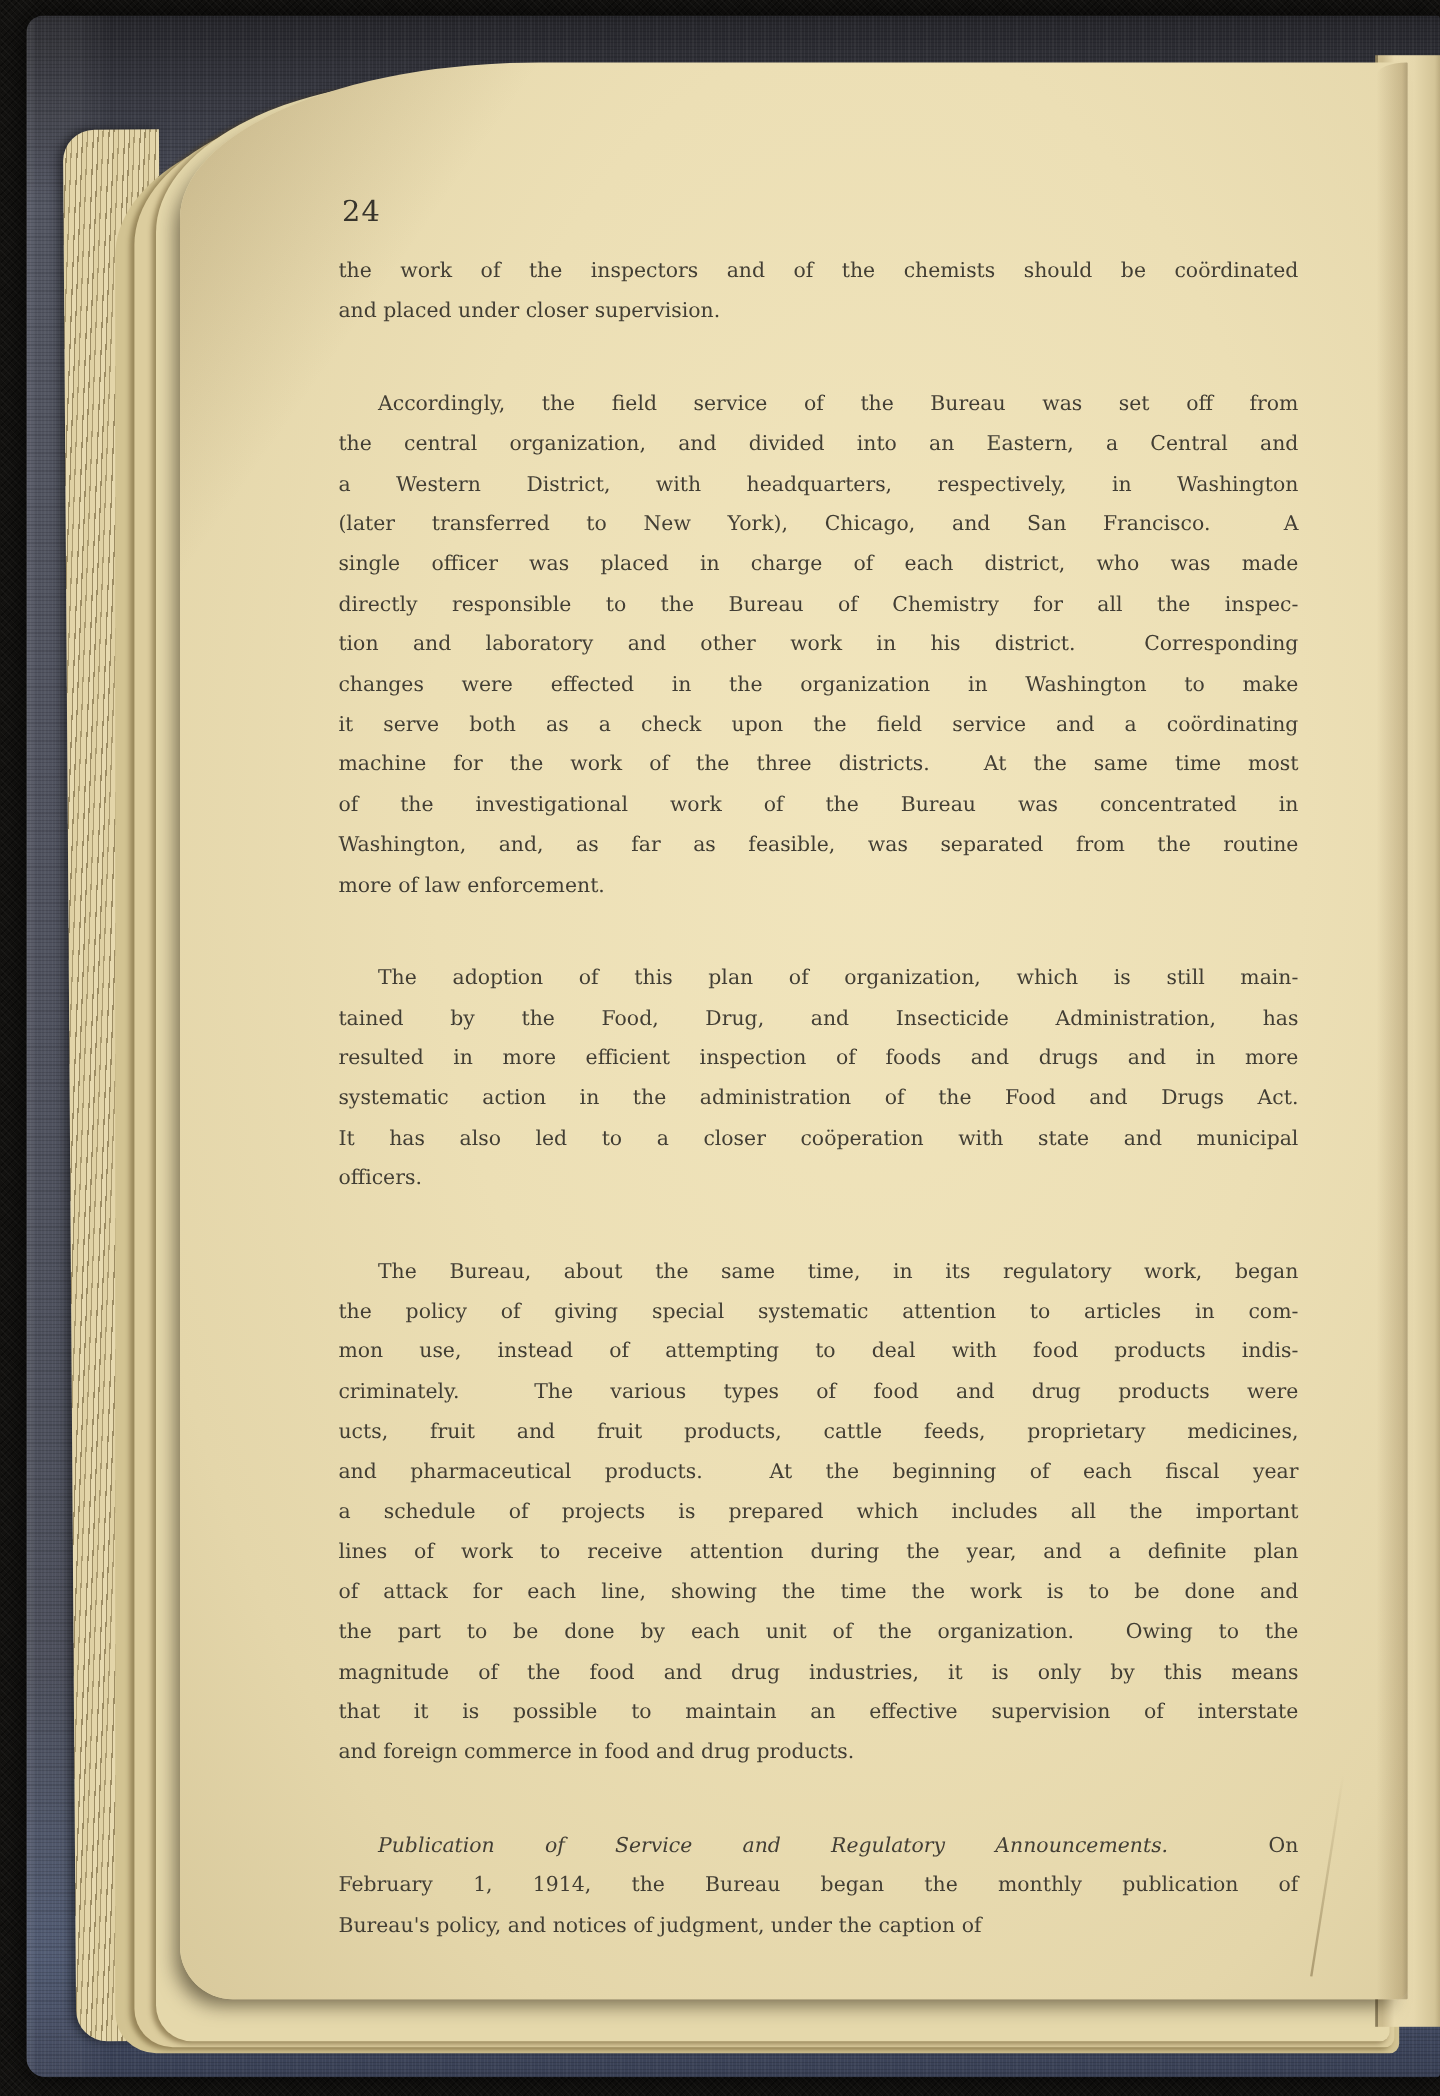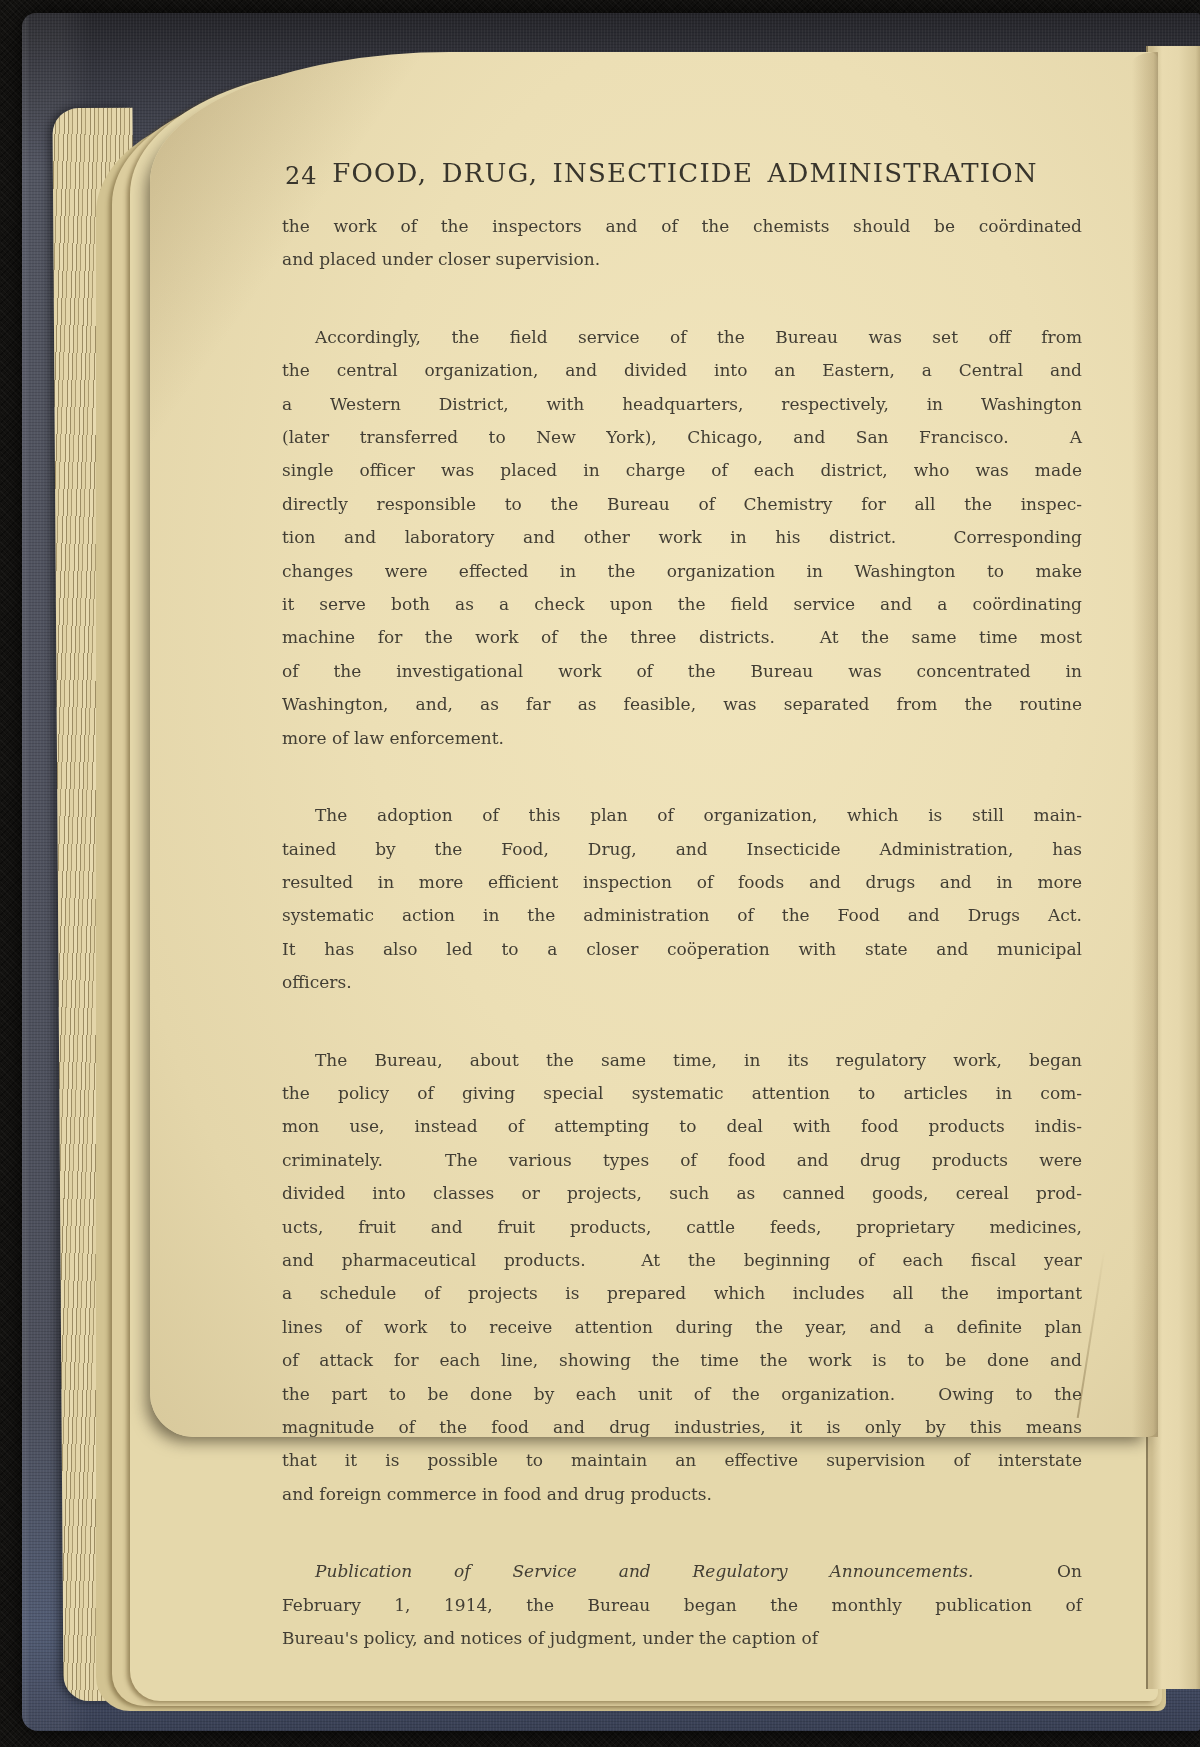--- a/index.html
+++ b/index.html
@@ -60,24 +60,25 @@
 
   
   .fore-edge{
     position:absolute;left:1146px;right:0;top:46px;bottom:58px;
     background:linear-gradient(90deg,
       #8d7f5c 0 2px, #cdbd90 2px 6px, #e9dbb0 16px, #e6d8ad 60%, #d3c497 92%, #bcac80 100%);
   }
 
   
   .page{
-    position:absolute;left:150px;top:52px;width:1008px;height:1385px;
+    position:absolute;left:150px;top:52px;width:1008px;height:1614px;
     border-radius:300px 8px 10px 44px / 130px 8px 10px 44px;
     background:radial-gradient(ellipse at 56% 38%, #f1e5bd 0%, var(--paper) 45%, #e4d6aa 78%, var(--paper_dark) 100%);
     box-shadow:-9px 10px 16px -6px rgba(20,12,0,.55);
+    padding-left:15px;
   }
   .page::before{ 
     content:"";position:absolute;inset:0;border-radius:inherit;
     background:linear-gradient(125deg, rgba(120,95,50,.28) 0%, transparent 14%);
   }
   .page::after{ 
     content:"";position:absolute;top:0;bottom:0;right:0;width:26px;
     border-radius:inherit;
     background:linear-gradient(90deg, transparent, rgba(125,100,55,.28) 82%, rgba(90,70,35,.38) 100%);
   }
@@ -120,21 +121,20 @@
 <div class="cover"></div>
 <div class="edge-lines"></div>
 <div class="under-page u3"></div>
 <div class="under-page u2"></div>
 <div class="under-page u1"></div>
 <div class="fore-edge"></div>
 
 <div class="page">
   <div class="header-row">
     <span class="page-number">24</span>
-    <span class="running-title">FOOD, DRUG, INSECTICIDE ADMINISTRATION</span>
   </div>
   <div class="text-block">
       <div class="para">
         <div class="line">the work of the inspectors and of the chemists should be coördinated</div>
         <div class="line last">and placed under closer supervision.</div>
       </div>
       <div class="para">
         <div class="line indent">Accordingly, the field service of the Bureau was set off from</div>
         <div class="line">the central organization, and divided into an Eastern, a Central and</div>
         <div class="line">a Western District, with headquarters, respectively, in Washington</div>
@@ -155,21 +155,20 @@
         <div class="line">resulted in more efficient inspection of foods and drugs and in more</div>
         <div class="line">systematic action in the administration of the Food and Drugs Act.</div>
         <div class="line">It has also led to a closer coöperation with state and municipal</div>
         <div class="line last">officers.</div>
       </div>
       <div class="para">
         <div class="line indent">The Bureau, about the same time, in its regulatory work, began</div>
         <div class="line">the policy of giving special systematic attention to articles in com-</div>
         <div class="line">mon use, instead of attempting to deal with food products indis-</div>
         <div class="line">criminately.  The various types of food and drug products were</div>
-        <div class="line">divided into classes or projects, such as canned goods, cereal prod-</div>
         <div class="line">ucts, fruit and fruit products, cattle feeds, proprietary medicines,</div>
         <div class="line">and pharmaceutical products.  At the beginning of each fiscal year</div>
         <div class="line">a schedule of projects is prepared which includes all the important</div>
         <div class="line">lines of work to receive attention during the year, and a definite plan</div>
         <div class="line">of attack for each line, showing the time the work is to be done and</div>
         <div class="line">the part to be done by each unit of the organization.  Owing to the</div>
         <div class="line">magnitude of the food and drug industries, it is only by this means</div>
         <div class="line">that it is possible to maintain an effective supervision of interstate</div>
         <div class="line last">and foreign commerce in food and drug products.</div>
       </div>

